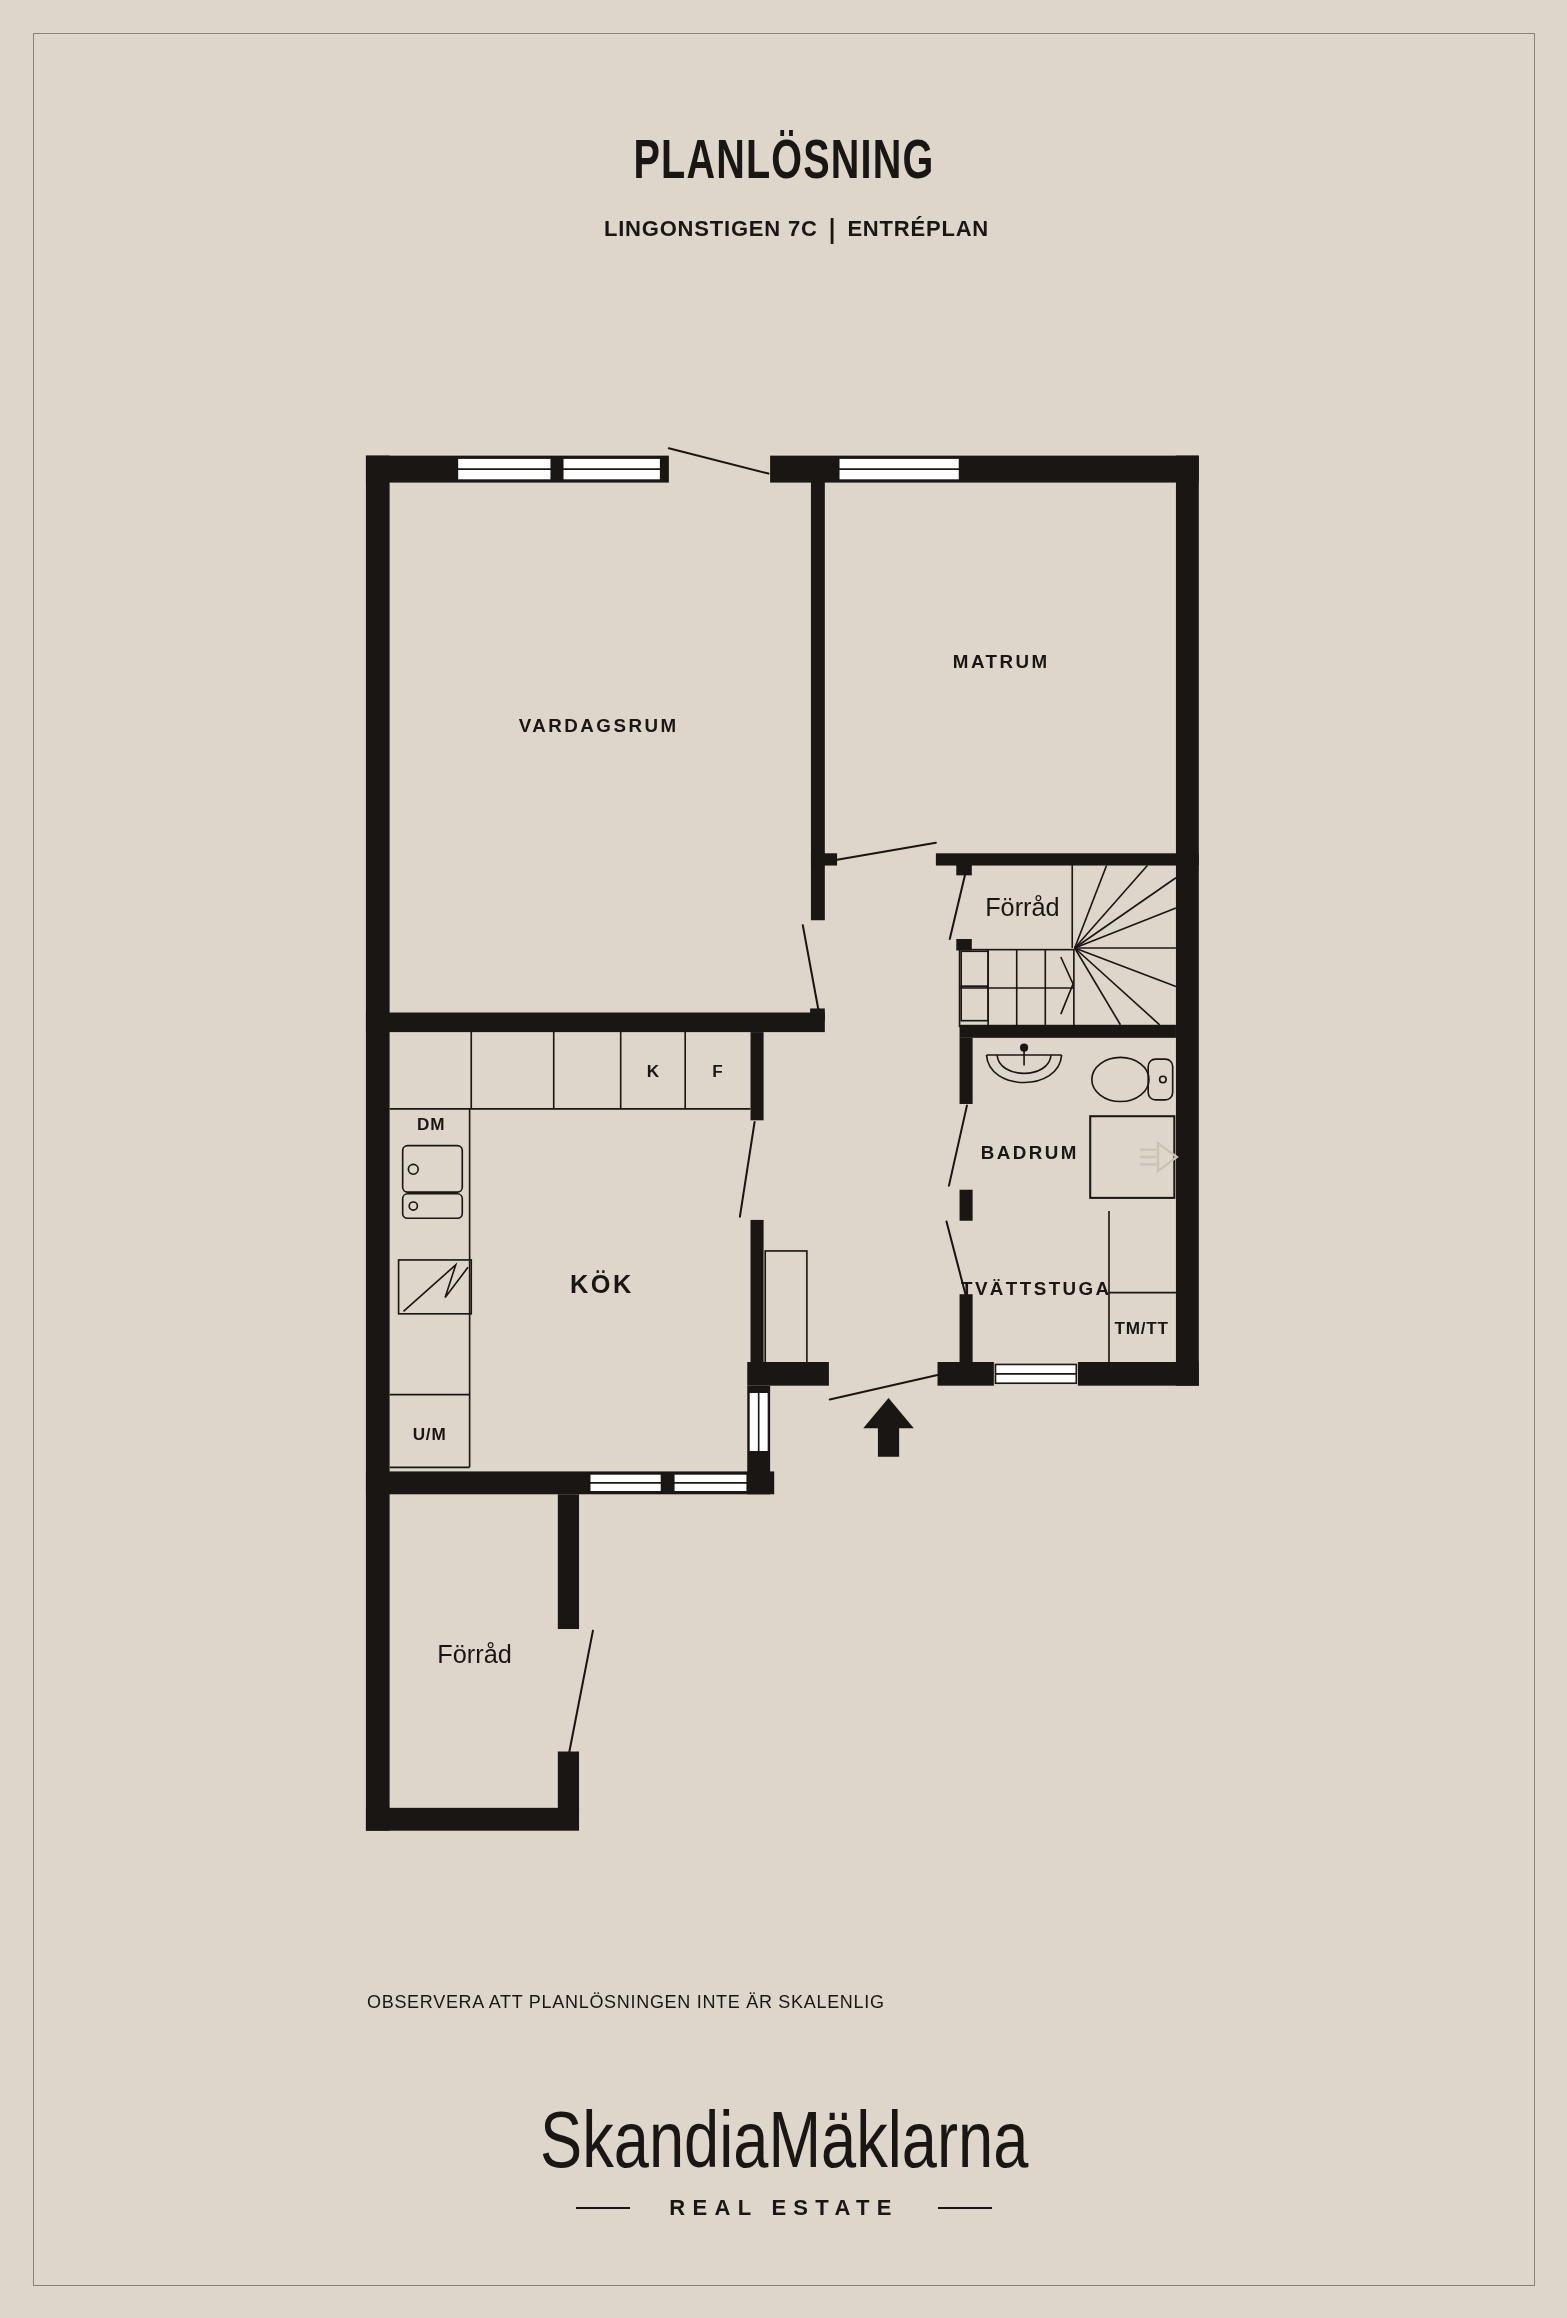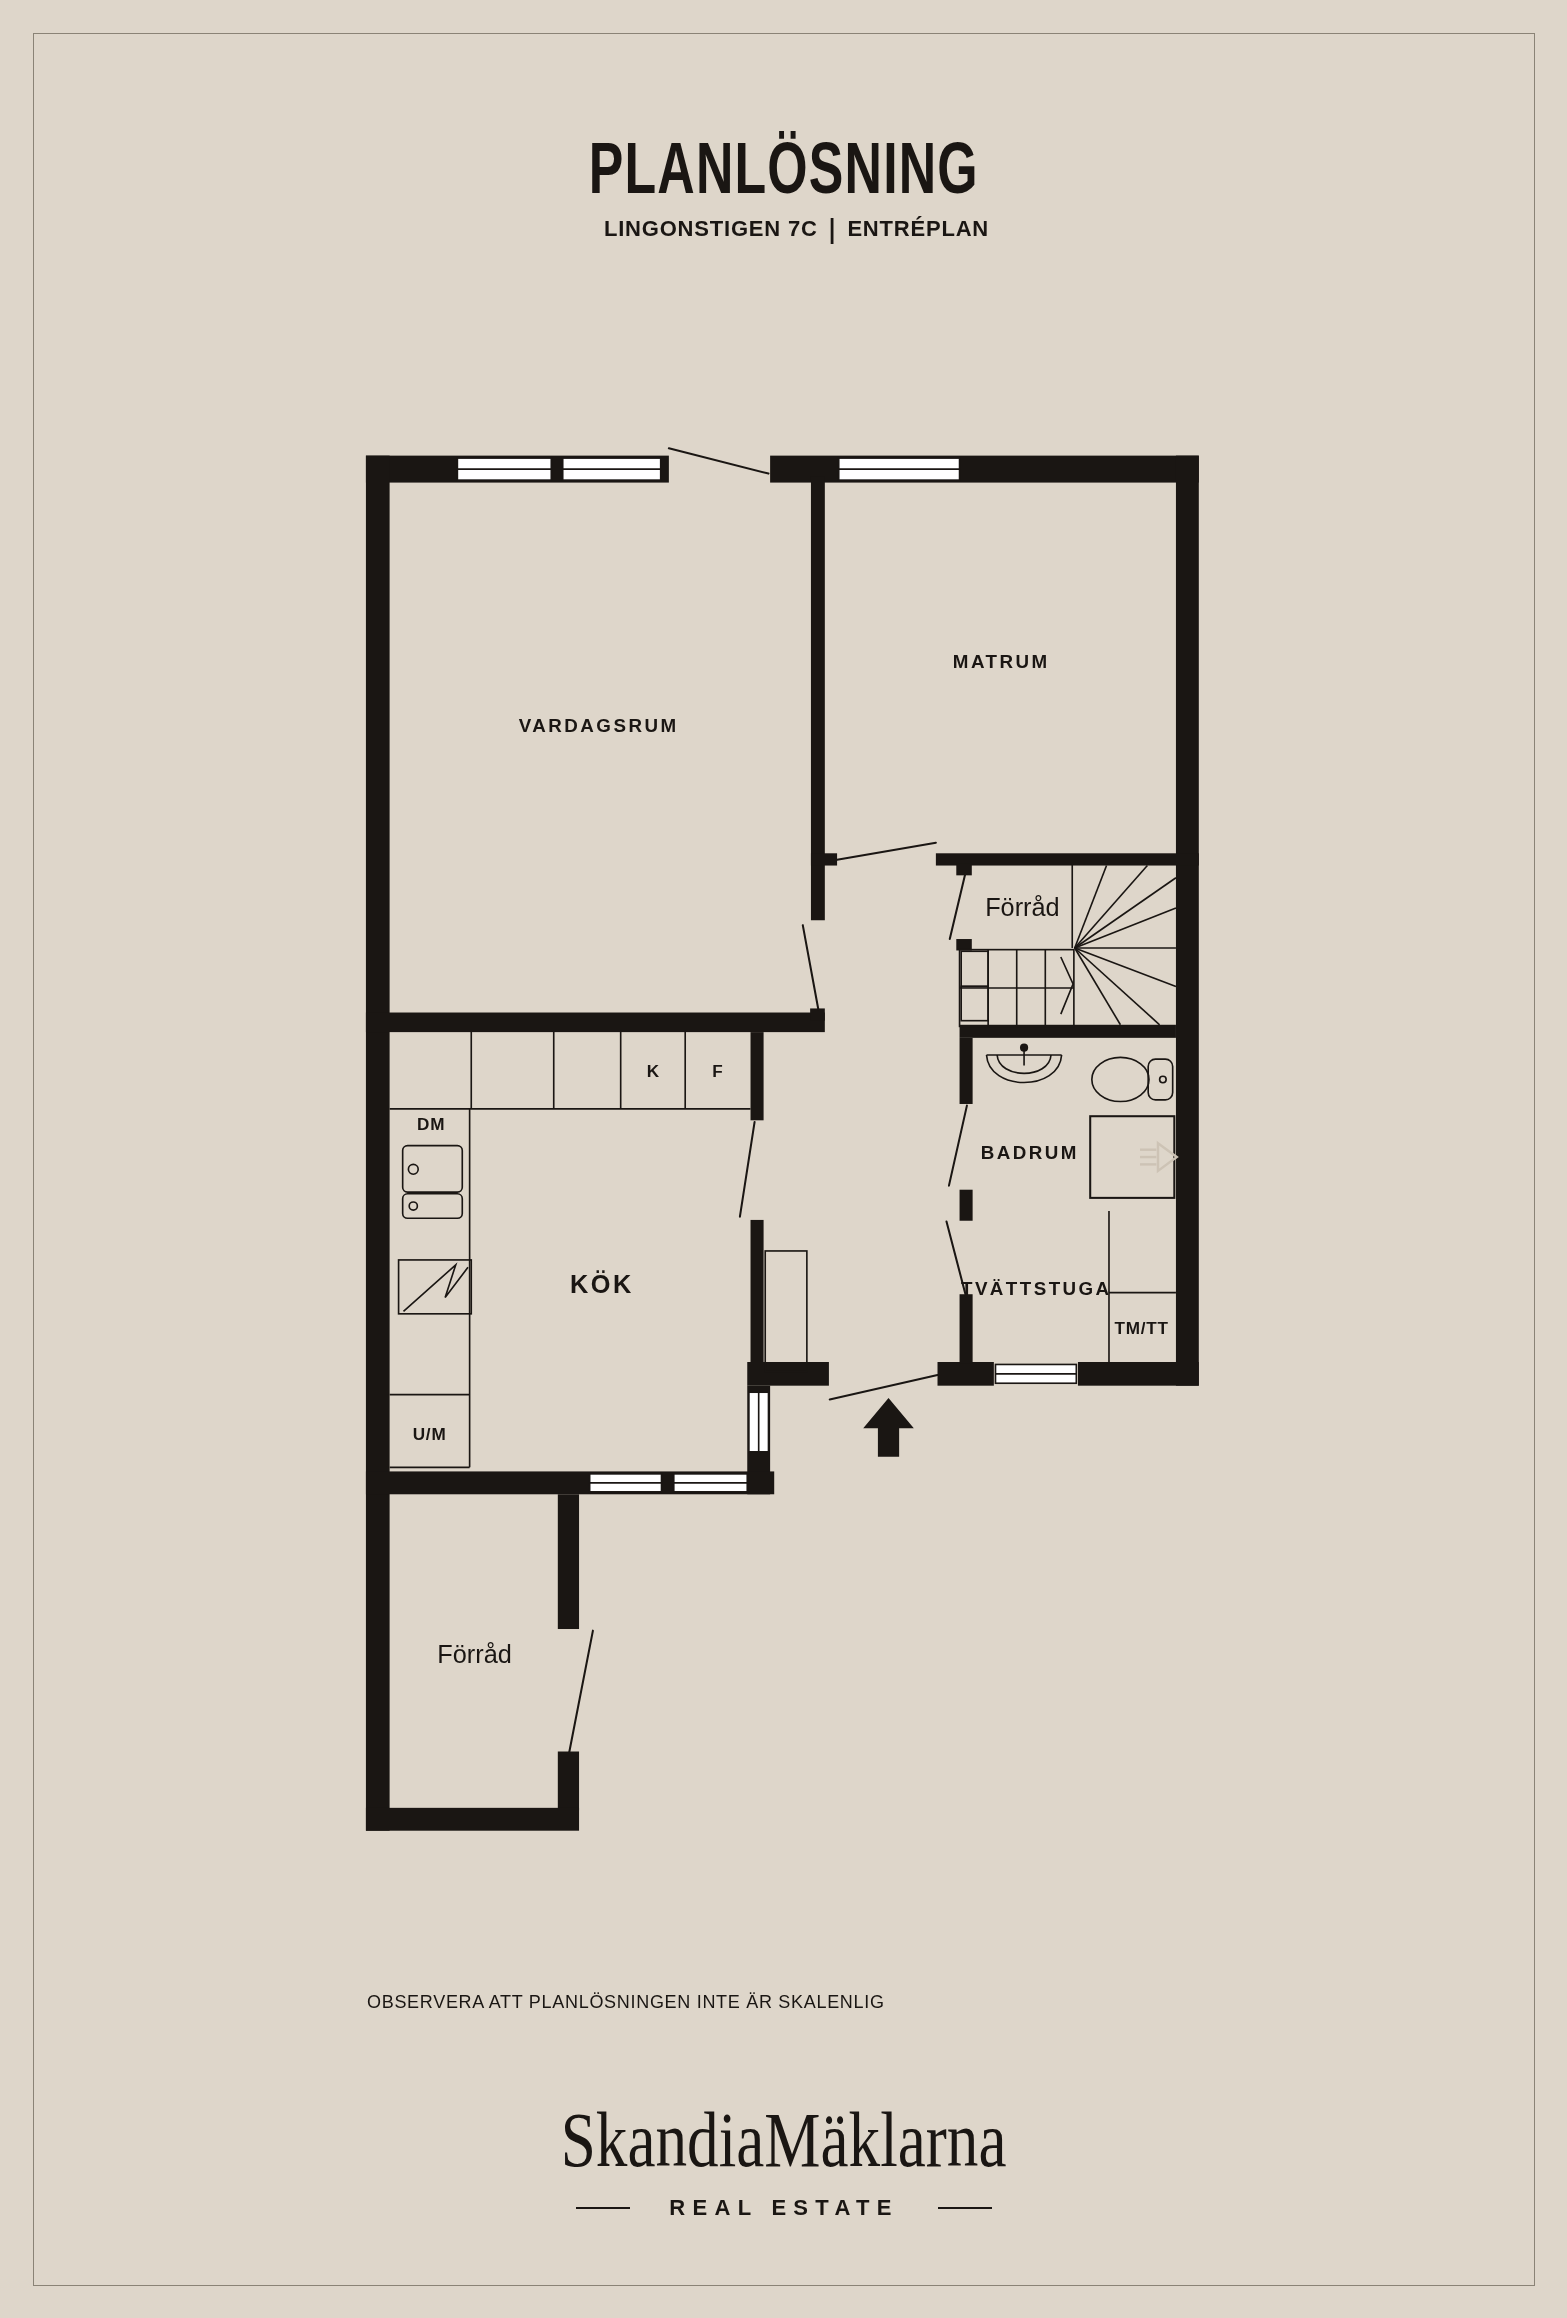--- a/index.html
+++ b/index.html
@@ -5,30 +5,30 @@
   html,body{margin:0;padding:0;}
   body{
     width:1568px;height:2319px;position:relative;
     background:#ded6ca;
     font-family:"Liberation Sans",sans-serif;
     color:#1a1613;overflow:hidden;
   }
   .frame{position:absolute;left:33px;top:33px;right:33px;bottom:33px;
     border:0.8px solid #8a8376;pointer-events:none;}
   .title{position:absolute;left:0;right:0;top:132px;text-align:center;
-    font-size:72px;font-weight:bold;letter-spacing:1.6px;line-height:1;}
+    font-size:55px;font-weight:bold;letter-spacing:1.6px;line-height:1;}
   .title>span{display:inline-block;transform:scaleX(.72);transform-origin:center;white-space:nowrap;}
   .subtitle{position:absolute;left:0;right:0;top:216px;text-align:center;
     font-size:22px;font-weight:bold;letter-spacing:0.8px;white-space:nowrap;margin-left:25px;}
   .subtitle .sep{display:inline-block;margin:0 11.4px;transform:scaleY(1.25);transform-origin:center;}
   .plan-svg{position:absolute;left:0;top:0;}
   .disclaimer{position:absolute;left:367px;top:1992px;font-size:18px;
     font-weight:normal;letter-spacing:0.7px;white-space:nowrap;}
   .brand{position:absolute;left:0;right:0;top:2100px;text-align:center;
-    font-family:Liberation Serif, serif;font-size:79px;line-height:1;}
+    font-family:Liberation Sans, sans-serif;font-size:79px;line-height:1;}
   .brand>span{display:inline-block;transform:scaleX(.8);transform-origin:center;white-space:nowrap;}
   .brand-sub{position:absolute;left:0;right:0;top:2195px;display:flex;
     align-items:center;justify-content:center;gap:39px;}
   .brand-sub .rule{width:54px;height:2.4px;background:#1a1613;}
   .brand-sub .txt{font-size:22px;font-weight:bold;letter-spacing:7.3px;white-space:nowrap;}
   svg text{fill:#1a1613;font-family:"Liberation Sans",sans-serif;}
   text.room{font-size:23px;font-weight:bold;letter-spacing:3px;text-anchor:middle;}
   text.big{font-size:31px;font-weight:bold;letter-spacing:3px;text-anchor:middle;}
   text.plain{font-size:31px;font-weight:normal;letter-spacing:0;text-anchor:middle;}
   text.small{font-size:21px;font-weight:bold;letter-spacing:1px;text-anchor:middle;}

